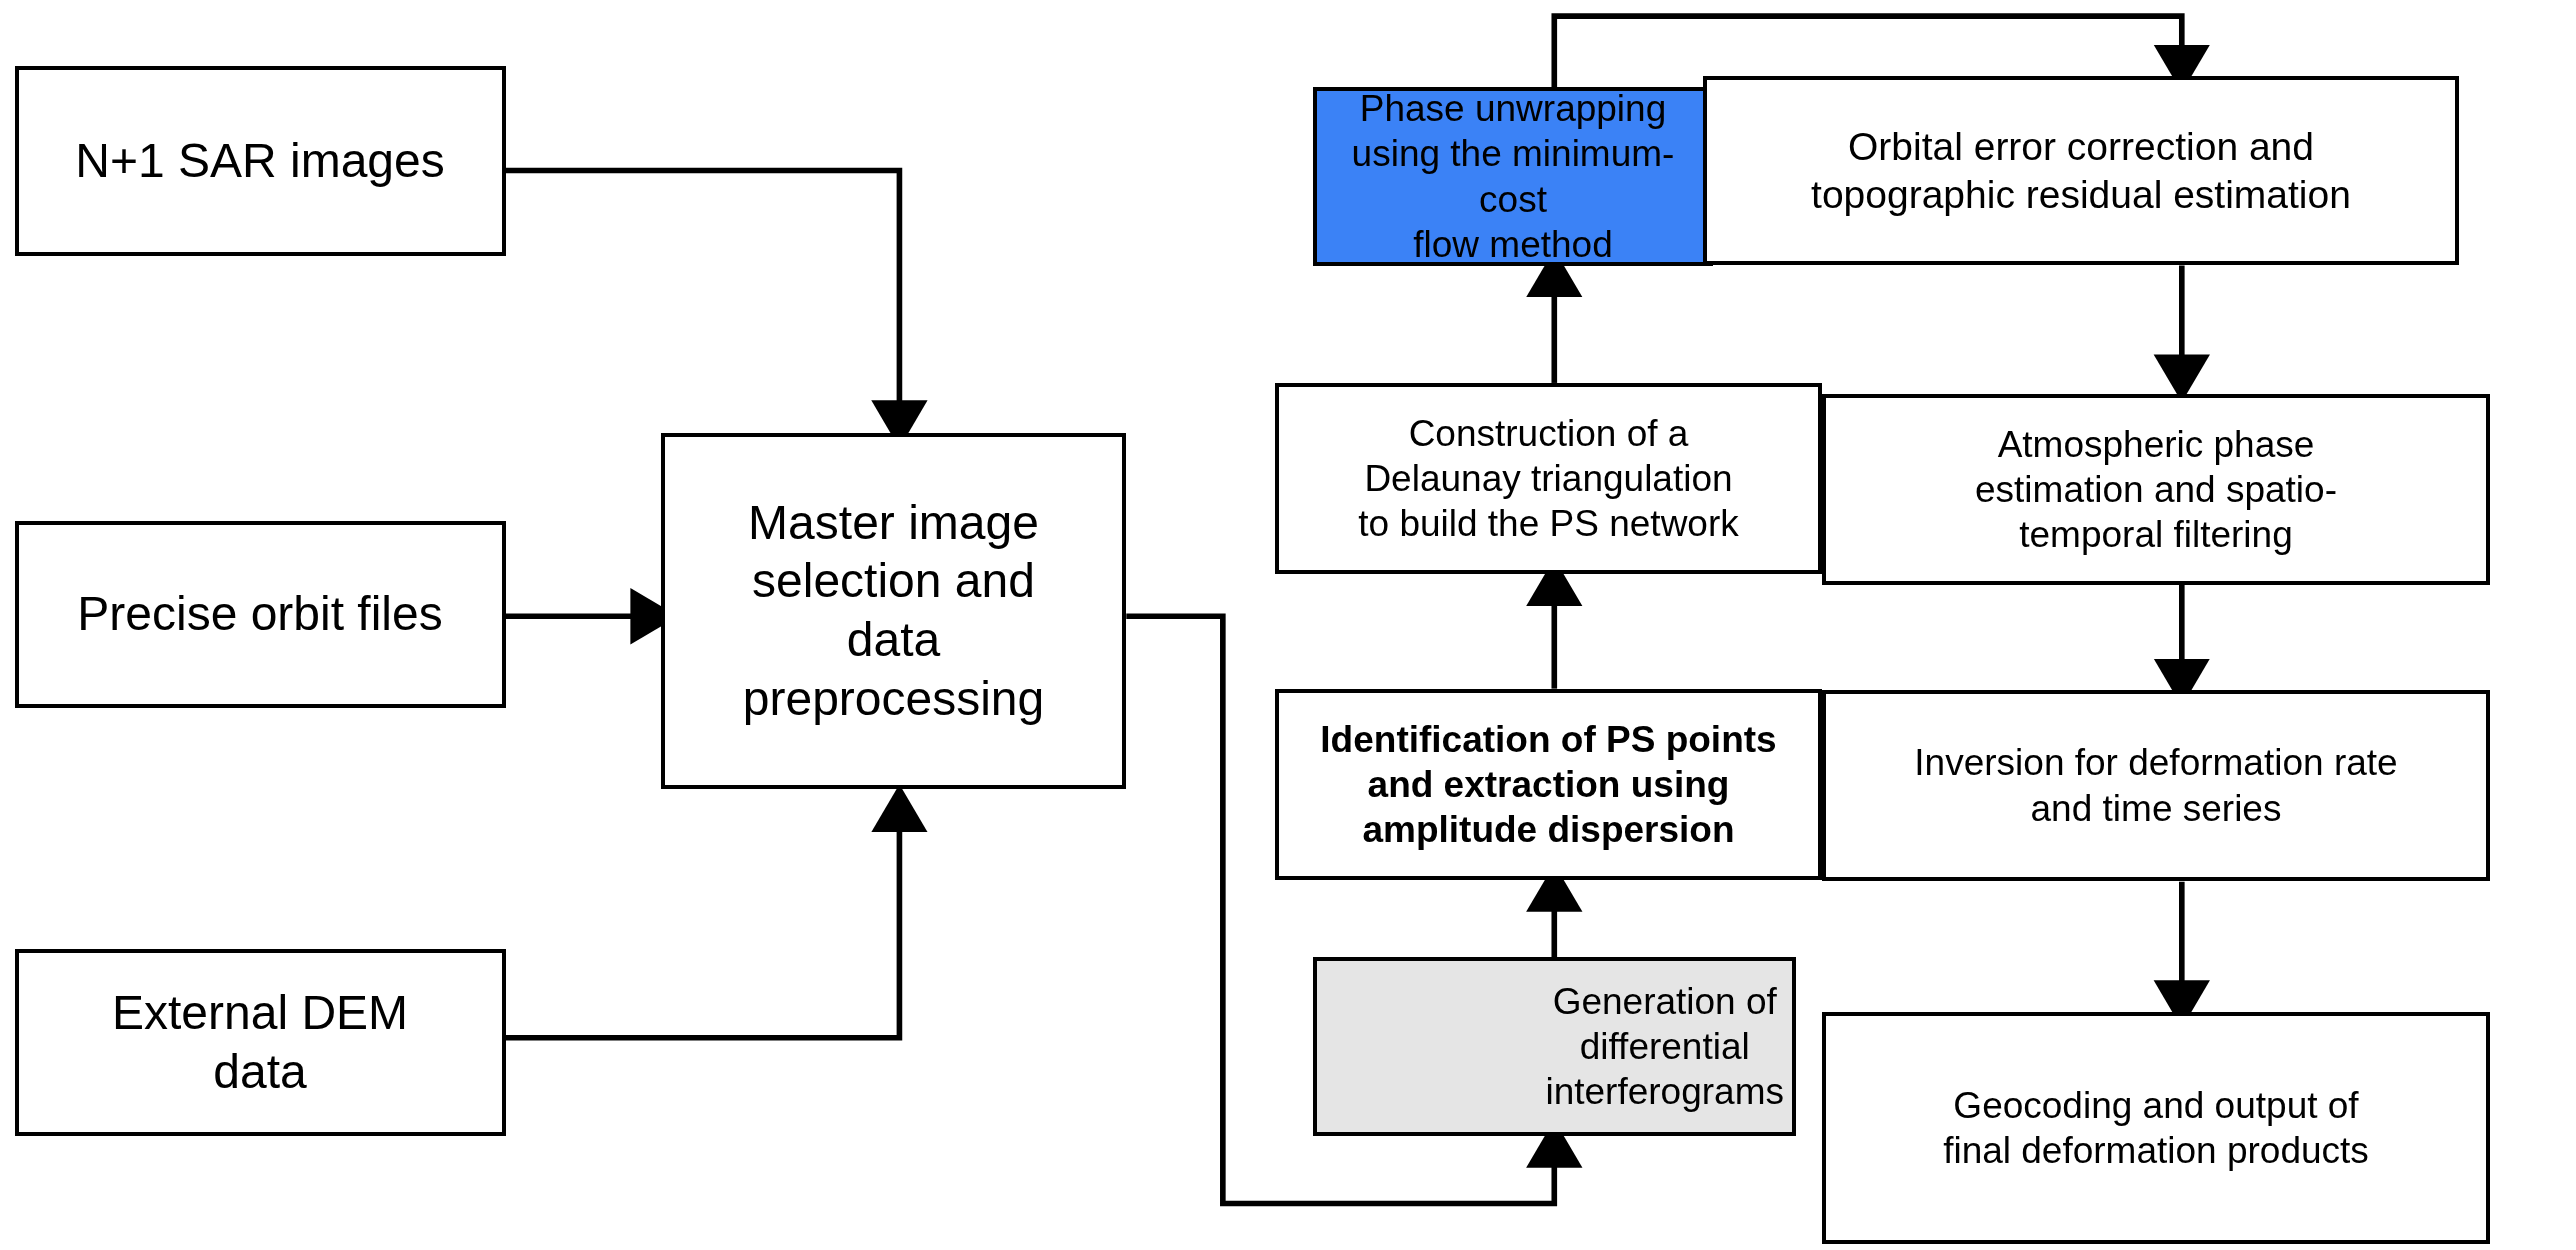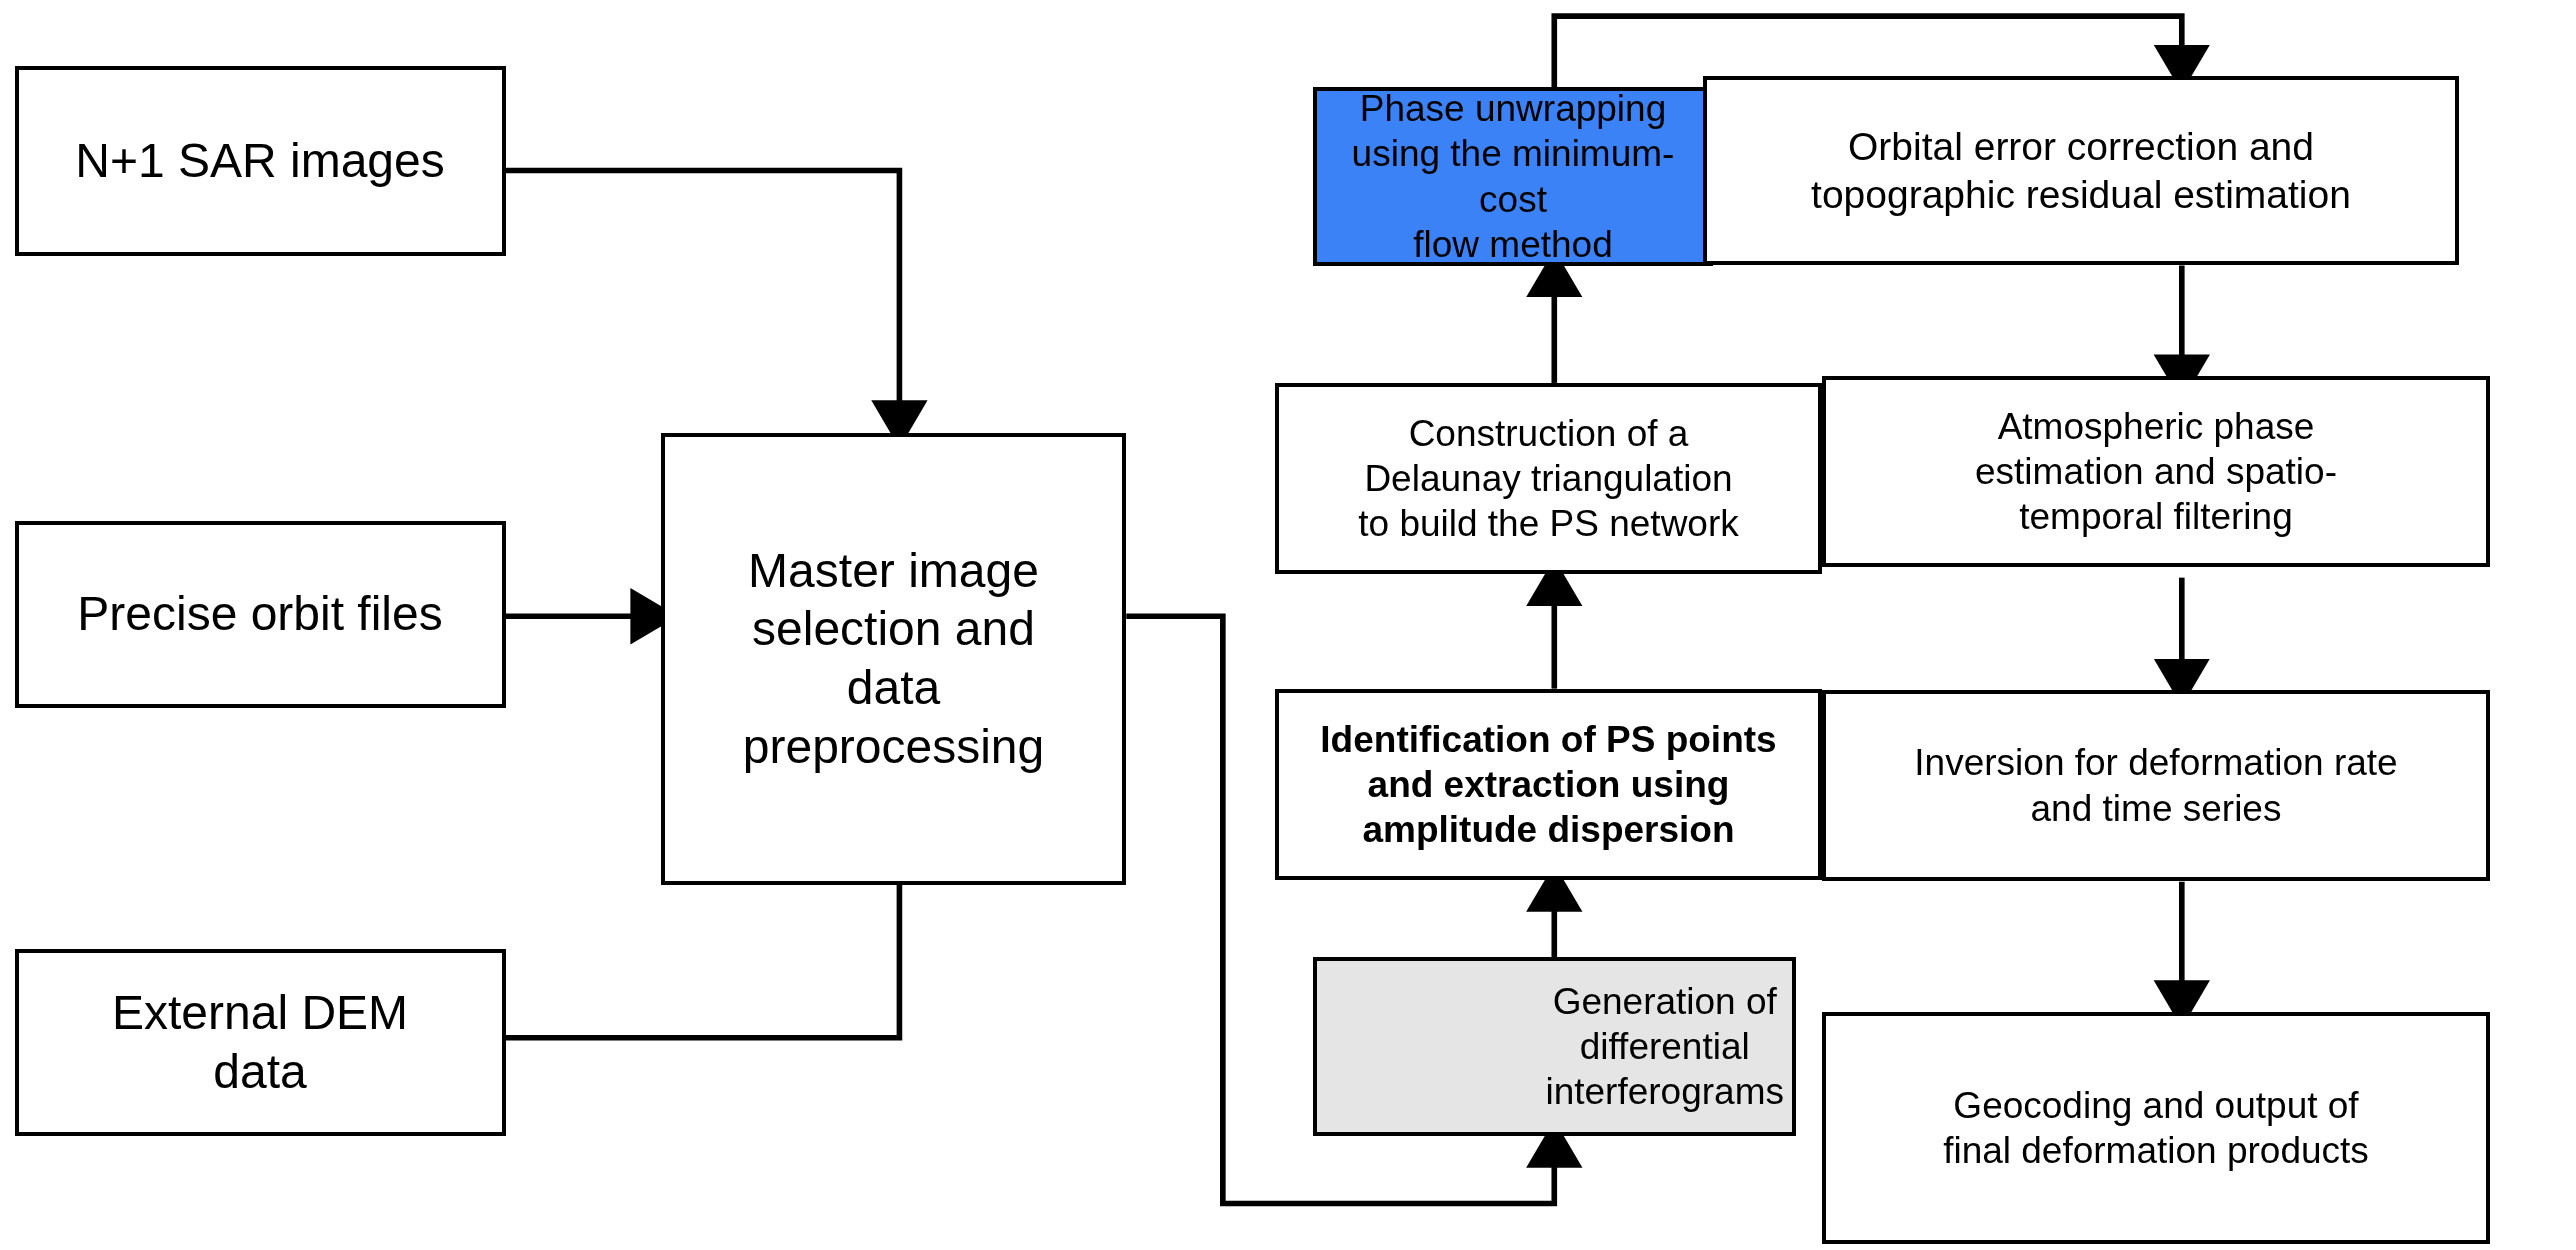--- a/index.html
+++ b/index.html
@@ -56,41 +56,41 @@
   <div class="node" style="left: 14.5px; top: 66px; width: 491px; height: 190px; border-color: rgb(0, 0, 0); background: rgb(255, 255, 255);">
     <span class="lbl f50">N+1 SAR images</span>
   </div>
   <div class="node" style="left: 14.5px; top: 521px; width: 491px; height: 187px; border-color: rgb(0, 0, 0); background: rgb(255, 255, 255);">
     <span class="lbl f50">Precise orbit files</span>
   </div>
   <div class="node" style="left: 14.5px; top: 949px; width: 491px; height: 187px; border-color: rgb(0, 0, 0); background: rgb(255, 255, 255);">
     <span class="lbl f50">External DEM
 data</span>
   </div>
-  <div class="node" style="left: 661px; top: 433px; width: 465px; height: 452px; border-color: rgb(0, 0, 0); background: rgb(255, 255, 255);">
+  <div class="node" style="left: 661px; top: 433px; width: 465px; height: 356px; border-color: rgb(0, 0, 0); background: rgb(255, 255, 255);">
     <span class="lbl f50">Master image
 selection and
 data
 preprocessing</span>
   </div>
   <div class="node" style="left: 1313px; top: 87px; width: 400px; height: 179px; border-color: rgb(0, 0, 0); background: #3b82f6;">
     <span class="lbl f46">Phase unwrapping
 using the minimum-cost
 flow method</span>
   </div>
   <div class="node" style="left: 1703px; top: 76px; width: 756px; height: 189px; border-color: rgb(0, 0, 0); background: rgb(255, 255, 255);">
     <span class="lbl f48">Orbital error correction and
 topographic residual estimation</span>
   </div>
   <div class="node" style="left: 1275px; top: 383px; width: 547px; height: 191px; border-color: rgb(0, 0, 0); background: rgb(255, 255, 255);">
     <span class="lbl f46">Construction of a
 Delaunay triangulation
 to build the PS network</span>
   </div>
-  <div class="node" style="left: 1822px; top: 376px; width: 668px; height: 191px; border-color: rgb(0, 0, 0); background: rgb(255, 255, 255); align-items: center;">
+  <div class="node" style="left: 1822px; top: 394px; width: 668px; height: 191px; border-color: rgb(0, 0, 0); background: rgb(255, 255, 255); align-items: center;">
     <span class="lbl f46">Atmospheric phase
 estimation and spatio-
 temporal filtering</span>
   </div>
   <div class="node" style="left: 1275px; top: 689px; width: 547px; height: 191px; border-color: rgb(0, 0, 0); background: rgb(255, 255, 255); font-weight: bold;">
     <span class="lbl f46">Identification of PS points
 and extraction using
 amplitude dispersion</span>
   </div>
   <div class="node" style="left: 1822px; top: 690px; width: 668px; height: 191px; border-color: rgb(0, 0, 0); background: rgb(255, 255, 255);">

